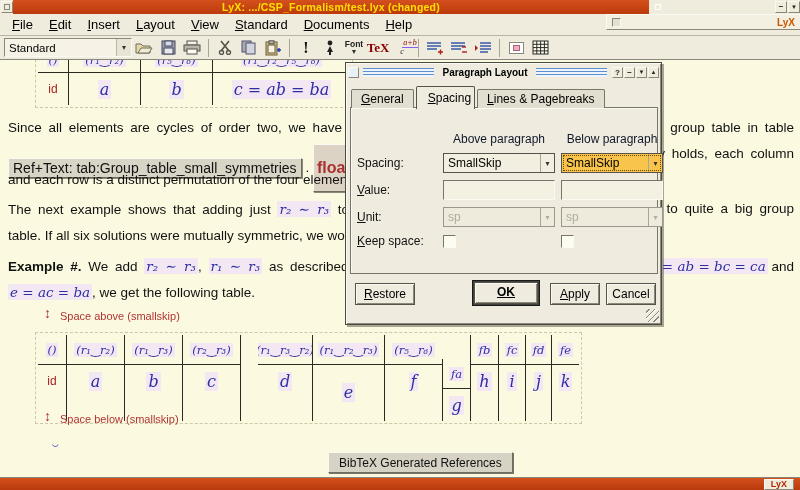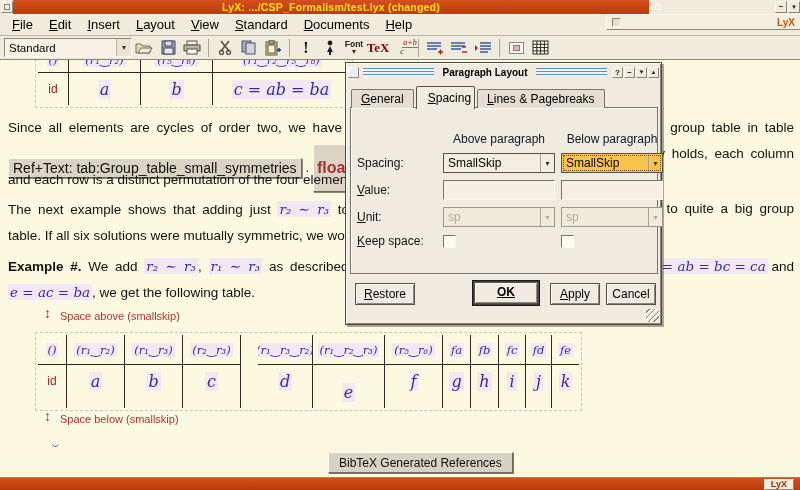--- a/index.html
+++ b/index.html
@@ -390,21 +390,21 @@
           </div>
       </div>
       <div class="tcol" style="width:58px;">
         <div class="tcell thead" style="height:30px;">
             <span class="chip mhead">(r₅‿r₆)</span>
           </div>
         <div class="tcell" style="height:32px;">
             <span class="chip">f</span>
           </div>
       </div>
-      <div class="tcol" style="width:28px;">
+      <div class="tcol" style="width:28px;margin-top:24px;">
         <div class="tcell thead" style="height:30px;">
             <span class="chip mhead">fa</span>
           </div>
         <div class="tcell" style="height:32px;">
             <span class="chip">g</span>
           </div>
       </div>
       <div class="tcol" style="width:28px;">
         <div class="tcell thead" style="height:30px;">
             <span class="chip mhead">fb</span>

